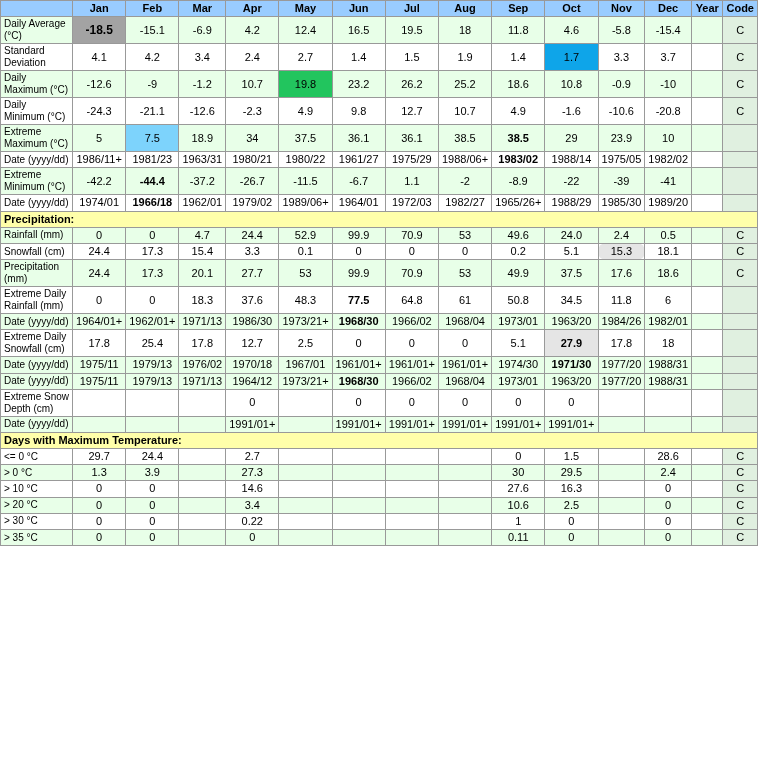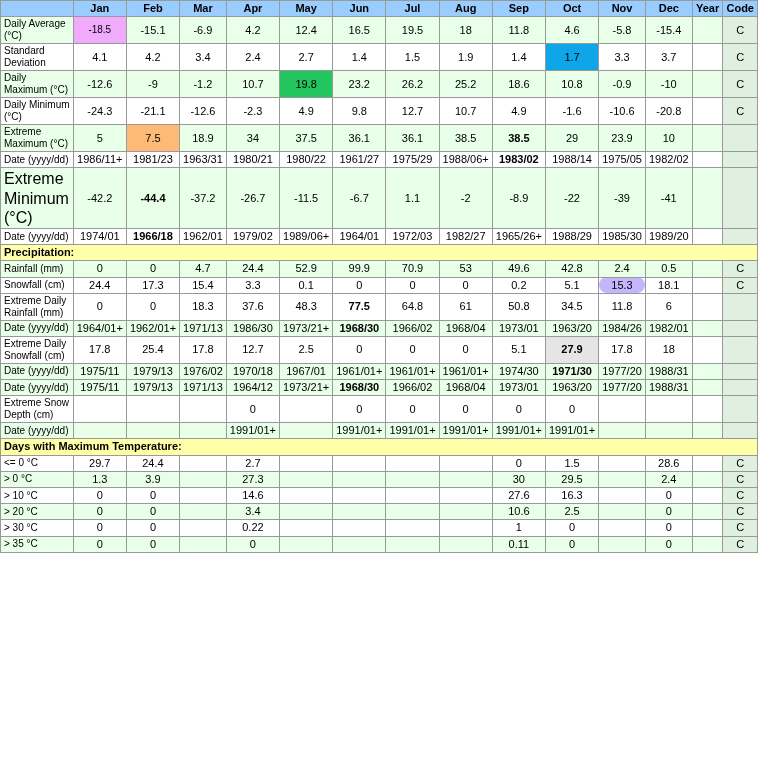--- a/index.html
+++ b/index.html
@@ -30,21 +30,21 @@
       <th class="col-header" style="background:#99ccff; width:44px;">Oct</th>
       <th class="col-header" style="background:#99ccff; width:44px;">Nov</th>
       <th class="col-header" style="background:#99ccff; width:44px;">Dec</th>
       <th class="col-header" style="background:#99ccff; width:36px;">Year</th>
       <th class="col-header" style="background:#99ccff; width:30px;">Code</th>
     </tr>
   </thead>
   <tbody id="table-body">
   <tr>
         <td class="row-label" style="background: rgb(232, 255, 232); text-align: left; font-size: 10px;">Daily Average (°C)</td>
-        <td style="background: #f0abfc; font-size: 10px;">-18.5</td>
+        <td style="background: #a3a3a3; font-size: 12px; font-weight: bold;">-18.5</td>
         <td style="background: rgb(232, 255, 232); font-size: 11px;">-15.1</td>
         <td style="background: rgb(232, 255, 232); font-size: 11px;">-6.9</td>
         <td style="background: rgb(232, 255, 232); font-size: 11px;">4.2</td>
         <td style="background: rgb(232, 255, 232); font-size: 11px;">12.4</td>
         <td style="background: rgb(232, 255, 232); font-size: 11px;">16.5</td>
         <td style="background: rgb(232, 255, 232); font-size: 11px;">19.5</td>
         <td style="background: rgb(232, 255, 232); font-size: 11px;">18</td>
         <td style="background: rgb(232, 255, 232); font-size: 11px;">11.8</td>
         <td style="background: rgb(232, 255, 232); font-size: 11px;">4.6</td>
         <td style="background: rgb(232, 255, 232); font-size: 11px;">-5.8</td>
@@ -99,21 +99,21 @@
         <td style="background: rgb(255, 255, 255); font-size: 11px;">4.9</td>
         <td style="background: rgb(255, 255, 255); font-size: 11px;">-1.6</td>
         <td style="background: rgb(255, 255, 255); font-size: 11px;">-10.6</td>
         <td style="background: rgb(255, 255, 255); font-size: 11px;">-20.8</td>
         <td style="background: rgb(255, 255, 255); font-size: 11px;"></td>
         <td style="background: rgb(224, 240, 224); font-size: 11px;">C</td>
       </tr>
       <tr>
         <td class="row-label" style="background: rgb(232, 255, 232); text-align: left; font-size: 10px;">Extreme Maximum (°C)</td>
         <td style="background: rgb(232, 255, 232); font-size: 11px;">5</td>
-        <td style="background: #fdba74; font-size: 11px; margin-top: 8px;">7.5</td>
+        <td style="background: #7dd3fc; font-size: 11px; margin-top: 8px;">7.5</td>
         <td style="background: rgb(232, 255, 232); font-size: 11px;">18.9</td>
         <td style="background: rgb(232, 255, 232); font-size: 11px;">34</td>
         <td style="background: rgb(232, 255, 232); font-size: 11px;">37.5</td>
         <td style="background: rgb(232, 255, 232); font-size: 11px;">36.1</td>
         <td style="background: rgb(232, 255, 232); font-size: 11px;">36.1</td>
         <td style="background: rgb(232, 255, 232); font-size: 11px;">38.5</td>
         <td style="background: rgb(232, 255, 232); font-size: 11px; font-weight: bold;">38.5</td>
         <td style="background: rgb(232, 255, 232); font-size: 11px;">29</td>
         <td style="background: rgb(232, 255, 232); font-size: 11px;">23.9</td>
         <td style="background: rgb(232, 255, 232); font-size: 11px;">10</td>
@@ -131,21 +131,21 @@
         <td style="background: rgb(255, 255, 255); font-size: 11px;">1975/29</td>
         <td style="background: rgb(255, 255, 255); font-size: 11px;">1988/06+</td>
         <td style="background: rgb(255, 255, 255); font-size: 11px; font-weight: bold;">1983/02</td>
         <td style="background: rgb(255, 255, 255); font-size: 11px;">1988/14</td>
         <td style="background: rgb(255, 255, 255); font-size: 11px;">1975/05</td>
         <td style="background: rgb(255, 255, 255); font-size: 11px;">1982/02</td>
         <td style="background: rgb(255, 255, 255); font-size: 11px;"></td>
         <td style="background: rgb(224, 240, 224); font-size: 11px;"></td>
       </tr>
       <tr>
-        <td class="row-label" style="background: rgb(232, 255, 232); text-align: left; font-size: 16px;">Extreme Minimum (°C)</td>
+        <td class="row-label" style="background: rgb(232, 255, 232); text-align: left; font-size: 10px;">Extreme Minimum (°C)</td>
         <td style="background: rgb(232, 255, 232); font-size: 11px;">-42.2</td>
         <td style="background: rgb(232, 255, 232); font-size: 11px; font-weight: bold;">-44.4</td>
         <td style="background: rgb(232, 255, 232); font-size: 11px;">-37.2</td>
         <td style="background: rgb(232, 255, 232); font-size: 11px;">-26.7</td>
         <td style="background: rgb(232, 255, 232); font-size: 11px;">-11.5</td>
         <td style="background: rgb(232, 255, 232); font-size: 11px;">-6.7</td>
         <td style="background: rgb(232, 255, 232); font-size: 11px;">1.1</td>
         <td style="background: rgb(232, 255, 232); font-size: 11px;">-2</td>
         <td style="background: rgb(232, 255, 232); font-size: 11px;">-8.9</td>
         <td style="background: rgb(232, 255, 232); font-size: 11px;">-22</td>
@@ -178,41 +178,58 @@
         <td class="row-label" style="background: rgb(232, 255, 232); text-align: left; font-size: 10px;">Rainfall (mm)</td>
         <td style="background: rgb(232, 255, 232); font-size: 11px;">0</td>
         <td style="background: rgb(232, 255, 232); font-size: 11px;">0</td>
         <td style="background: rgb(232, 255, 232); font-size: 11px;">4.7</td>
         <td style="background: rgb(232, 255, 232); font-size: 11px;">24.4</td>
         <td style="background: rgb(232, 255, 232); font-size: 11px;">52.9</td>
         <td style="background: rgb(232, 255, 232); font-size: 11px;">99.9</td>
         <td style="background: rgb(232, 255, 232); font-size: 11px;">70.9</td>
         <td style="background: rgb(232, 255, 232); font-size: 11px;">53</td>
         <td style="background: rgb(232, 255, 232); font-size: 11px;">49.6</td>
-        <td style="background: rgb(232, 255, 232); font-size: 11px;">42.8</td>
+        <td style="background: rgb(232, 255, 232); font-size: 11px;">24.0</td>
         <td style="background: rgb(232, 255, 232); font-size: 11px;">2.4</td>
         <td style="background: rgb(232, 255, 232); font-size: 11px;">0.5</td>
         <td style="background: rgb(232, 255, 232); font-size: 11px;"></td>
         <td style="background: rgb(224, 240, 224); font-size: 11px;">C</td>
       </tr>
       <tr>
         <td class="row-label" style="background: rgb(255, 255, 255); text-align: left; font-size: 10px;">Snowfall (cm)</td>
         <td style="background: rgb(255, 255, 255); font-size: 11px;">24.4</td>
         <td style="background: rgb(255, 255, 255); font-size: 11px;">17.3</td>
         <td style="background: rgb(255, 255, 255); font-size: 11px;">15.4</td>
         <td style="background: rgb(255, 255, 255); font-size: 11px;">3.3</td>
         <td style="background: rgb(255, 255, 255); font-size: 11px;">0.1</td>
         <td style="background: rgb(255, 255, 255); font-size: 11px;">0</td>
         <td style="background: rgb(255, 255, 255); font-size: 11px;">0</td>
         <td style="background: rgb(255, 255, 255); font-size: 11px;">0</td>
         <td style="background: rgb(255, 255, 255); font-size: 11px;">0.2</td>
         <td style="background: rgb(255, 255, 255); font-size: 11px;">5.1</td>
-        <td style="background: #c4b5fd; font-size: 11px; border-radius: 8px;">15.3</td>
+        <td style="background: #e5e5e5; font-size: 11px; border-radius: 8px;">15.3</td>
         <td style="background: rgb(255, 255, 255); font-size: 11px;">18.1</td>
         <td style="background: rgb(255, 255, 255); font-size: 11px;"></td>
+        <td style="background: rgb(224, 240, 224); font-size: 11px;">C</td>
+      </tr>
+      <tr>
+        <td class="row-label" style="background: rgb(232, 255, 232); text-align: left; font-size: 10px;">Precipitation (mm)</td>
+        <td style="background: rgb(232, 255, 232); font-size: 11px;">24.4</td>
+        <td style="background: rgb(232, 255, 232); font-size: 11px;">17.3</td>
+        <td style="background: rgb(232, 255, 232); font-size: 11px;">20.1</td>
+        <td style="background: rgb(232, 255, 232); font-size: 11px;">27.7</td>
+        <td style="background: rgb(232, 255, 232); font-size: 11px;">53</td>
+        <td style="background: rgb(232, 255, 232); font-size: 11px;">99.9</td>
+        <td style="background: rgb(232, 255, 232); font-size: 11px;">70.9</td>
+        <td style="background: rgb(232, 255, 232); font-size: 11px;">53</td>
+        <td style="background: rgb(232, 255, 232); font-size: 11px;">49.9</td>
+        <td style="background: rgb(232, 255, 232); font-size: 11px;">37.5</td>
+        <td style="background: rgb(232, 255, 232); font-size: 11px;">17.6</td>
+        <td style="background: rgb(232, 255, 232); font-size: 11px;">18.6</td>
+        <td style="background: rgb(232, 255, 232); font-size: 11px;"></td>
         <td style="background: rgb(224, 240, 224); font-size: 11px;">C</td>
       </tr>
       <tr>
         <td class="row-label" style="background: rgb(255, 255, 255); text-align: left; font-size: 10px;">Extreme Daily Rainfall (mm)</td>
         <td style="background: rgb(255, 255, 255); font-size: 11px;">0</td>
         <td style="background: rgb(255, 255, 255); font-size: 11px;">0</td>
         <td style="background: rgb(255, 255, 255); font-size: 11px;">18.3</td>
         <td style="background: rgb(255, 255, 255); font-size: 11px;">37.6</td>
         <td style="background: rgb(255, 255, 255); font-size: 11px;">48.3</td>
         <td style="background: rgb(255, 255, 255); font-size: 11px; font-weight: bold;">77.5</td>

